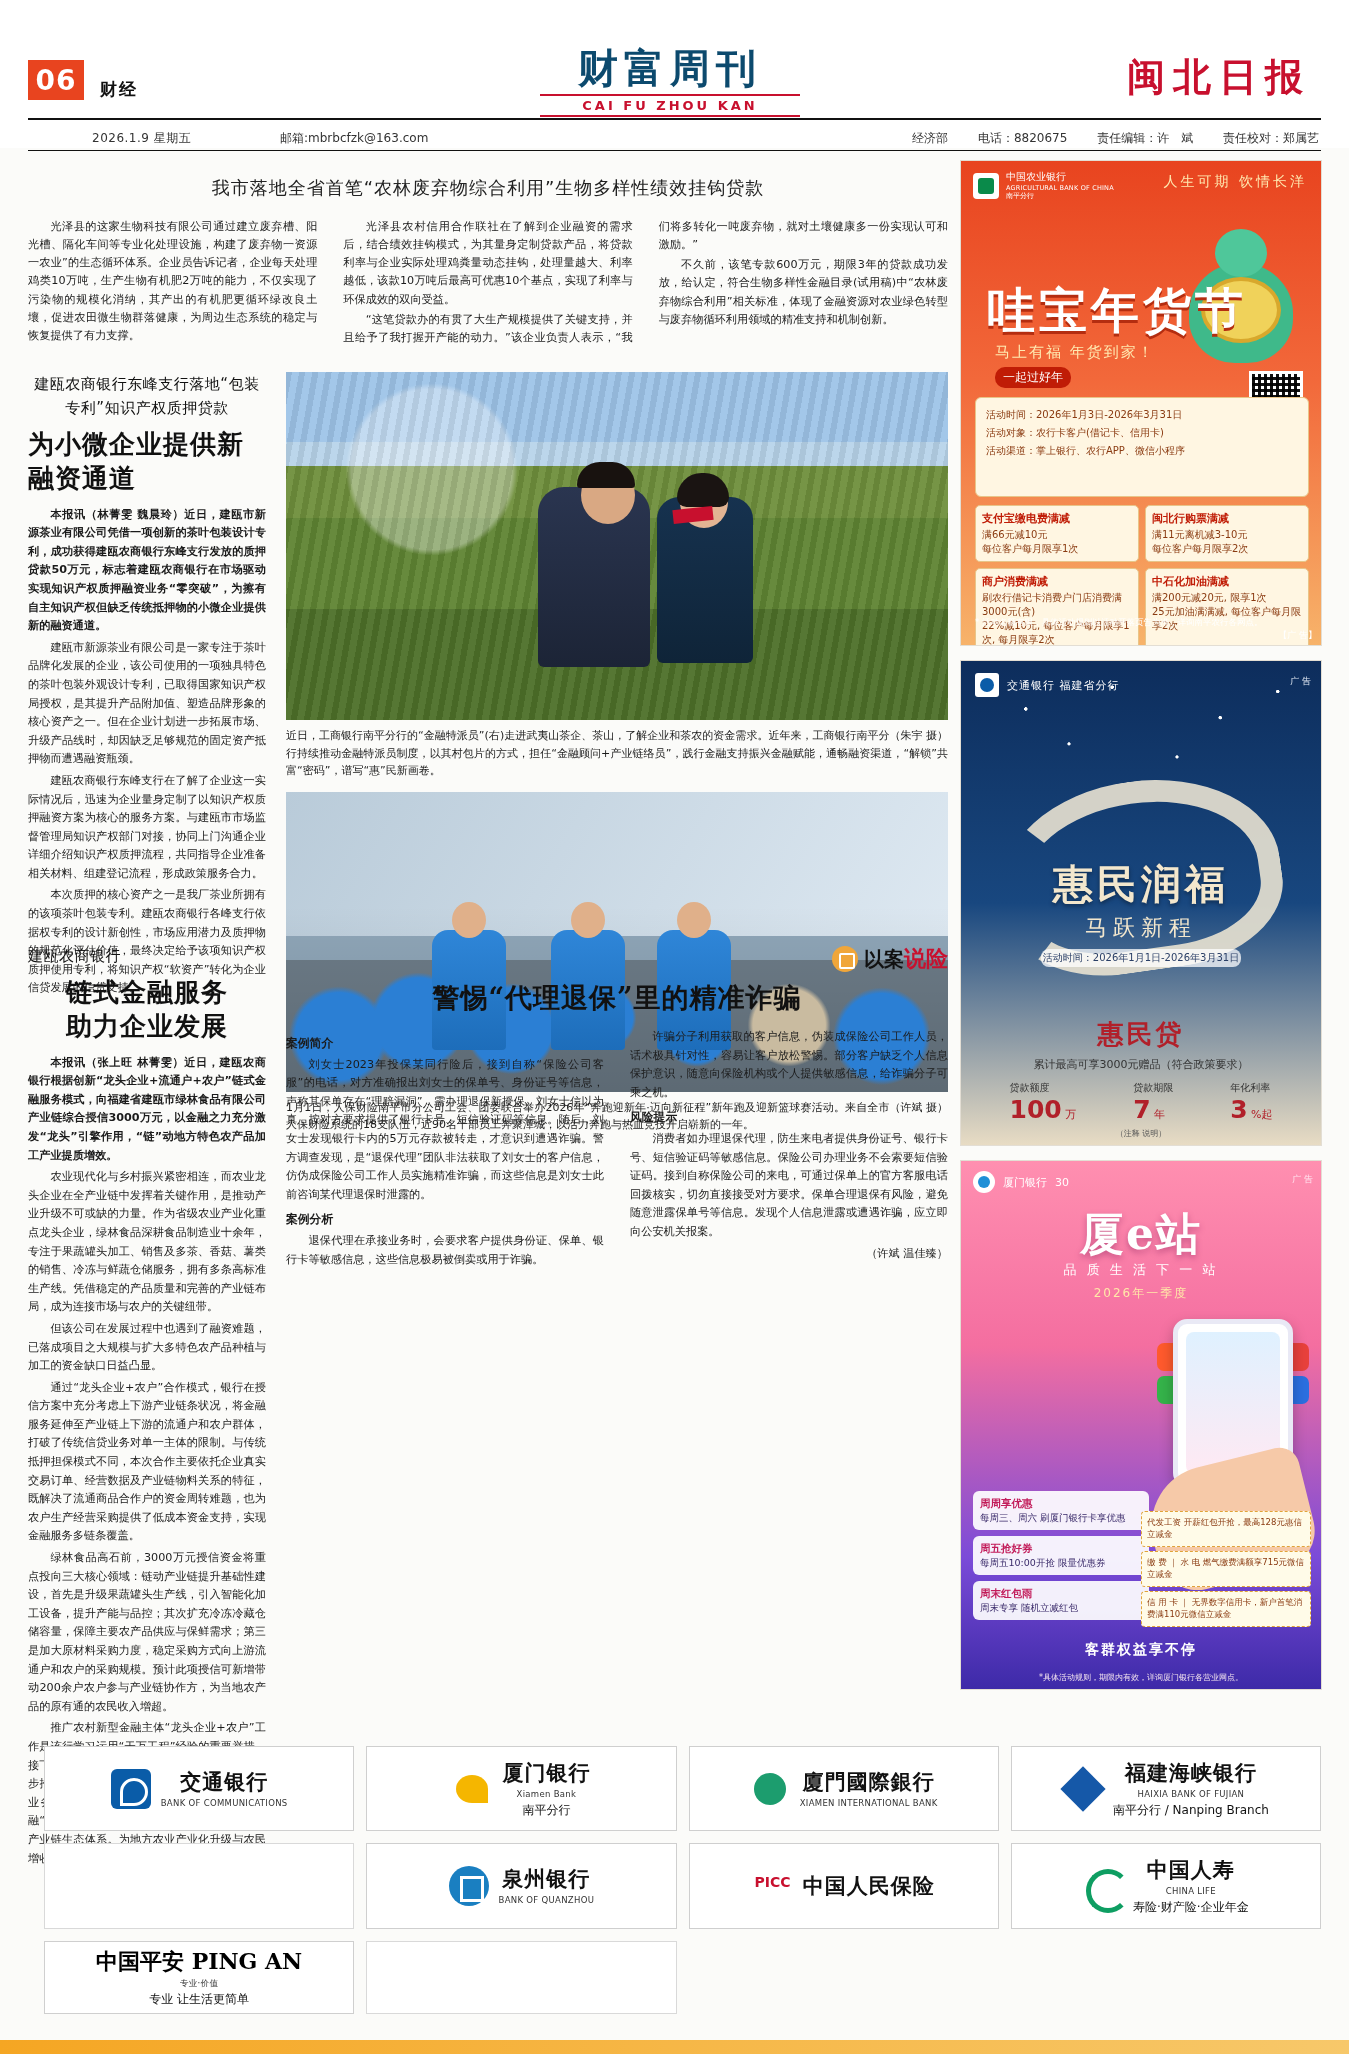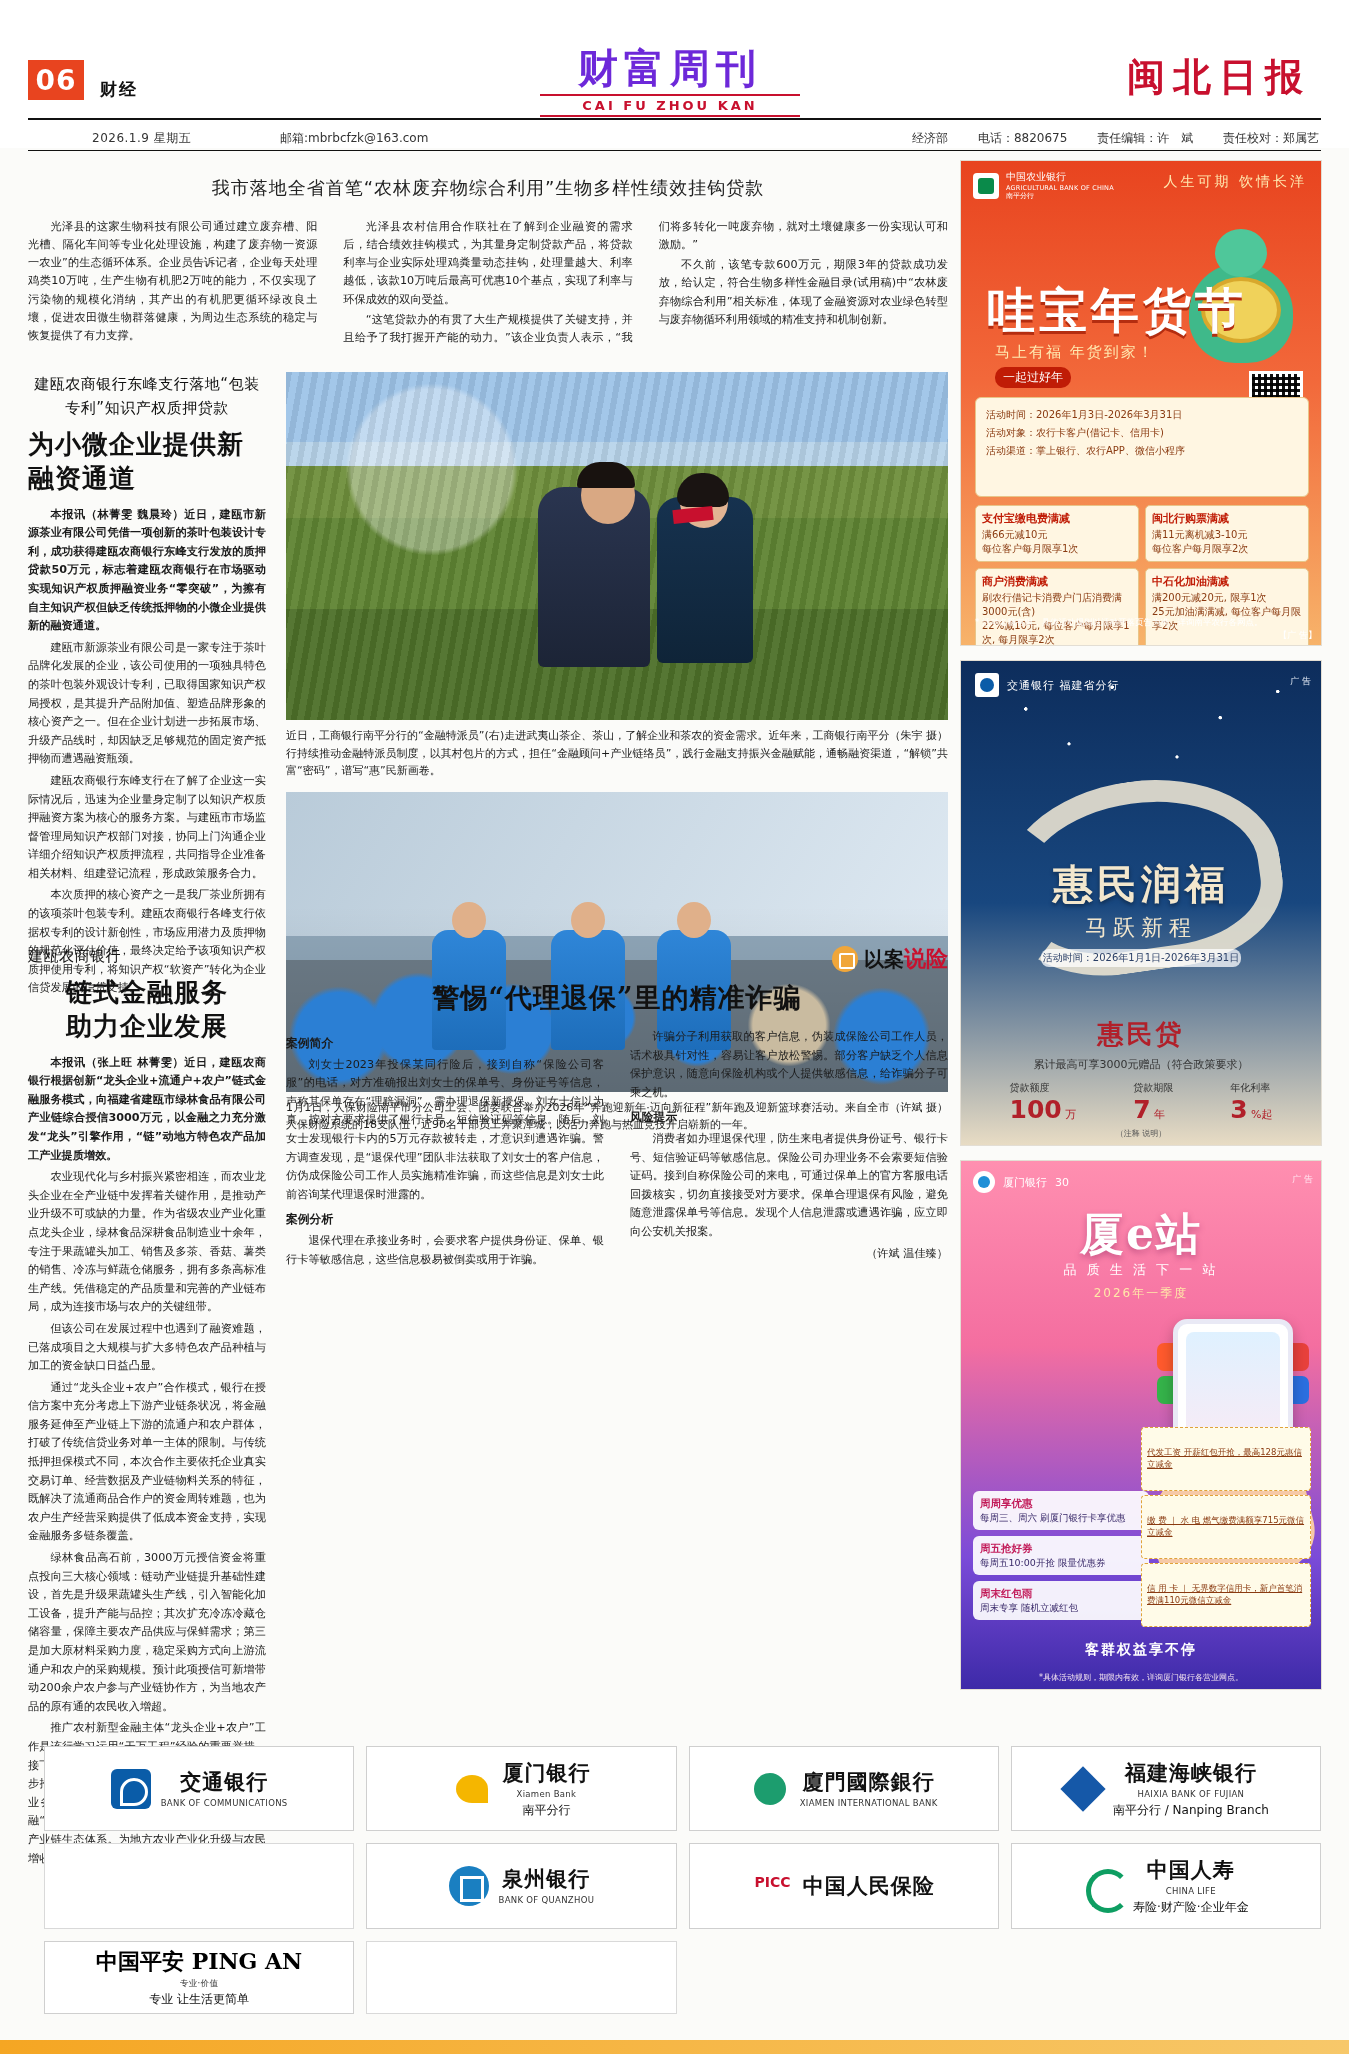--- a/index.html
+++ b/index.html
@@ -42,21 +42,21 @@
     position:absolute; right:30px; top:130px;
     font-size:12px; color:#333; text-align:right;
     white-space:nowrap;
   }
   .staff-line span { margin-left:26px; }
   .zhoukan {
     position:absolute; left:540px; top:48px; width:260px; text-align:center;
   }
   .zhoukan .cn {
     font-family:"DejaVu Serif","Liberation Serif",serif;
-    font-size:40px; font-weight:bold; color:#6d28d9; letter-spacing:6px;
+    font-size:40px; font-weight:bold; color:#0c4a6e; letter-spacing:6px;
     line-height:1;
   }
   .zhoukan .py {
     margin-top:6px;
     font-size:13px; color:#c8102e; letter-spacing:3px;
     border-top:2px solid #c8102e; border-bottom:2px solid #c8102e;
     padding:2px 0; font-weight:bold;
   }
   .paper-name {
     position:absolute; right:38px; top:52px;
@@ -420,21 +420,21 @@
   .ad3 .app:nth-child(5){background:#35b34a;}
   .ad3 .app:nth-child(6){background:#7b5bd8;}
   .ad3 .app:nth-child(7){background:#ff8a2b;}
   .ad3 .app:nth-child(8){background:#2b6fe0;}
   .ad3 .coupons{
     position:absolute; right:10px; bottom:62px; width:170px;
     display:flex; flex-direction:column; gap:4px;
   }
   .ad3 .cp{
     background:#fffbe8; border:1px dashed #e0a23a; border-radius:4px;
-    font-size:8.5px; color:#8a3a10; padding:19px 5px;text-decoration:underline;
+    font-size:8.5px; color:#8a3a10; padding:5px 5px;
   }
   .ad3 .banner{
     position:absolute; left:0; right:0; bottom:30px; text-align:center;
     font-size:14px; color:#fff; letter-spacing:2px; font-weight:bold;
   }
   .ad3 .fine{
     position:absolute; left:0; right:0; bottom:6px; text-align:center;
     font-size:8px; color:#f3e3ef;
   }
   

